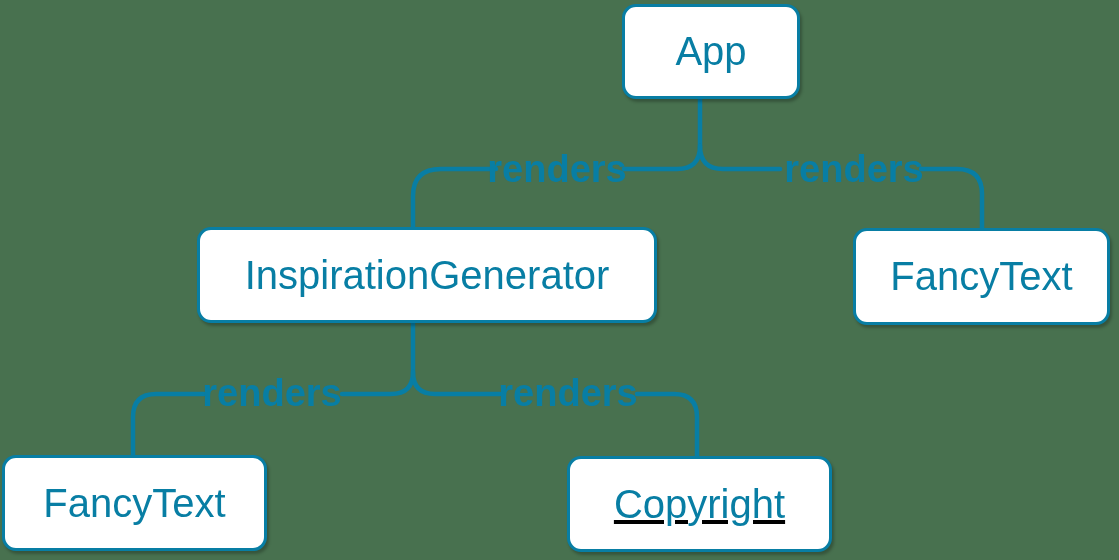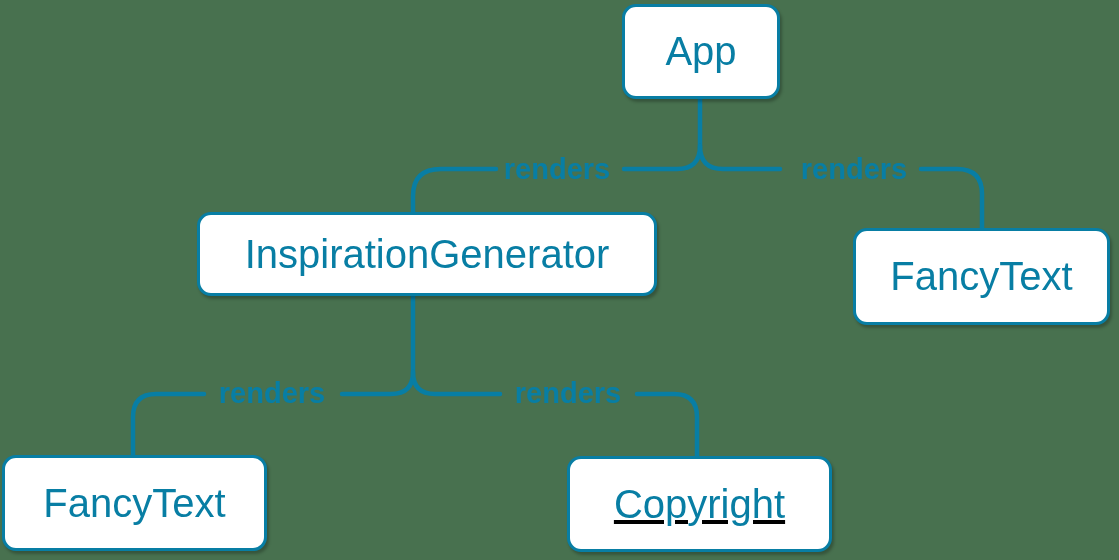--- a/index.html
+++ b/index.html
@@ -36,46 +36,46 @@
   .node span {
     color: #087EA4;
     font-size: 40px;
     font-weight: 500;
     white-space: nowrap;
   }
   .edge-label {
     position: absolute;
     transform: translate(-50%, -50%);
     color: #087EA4;
-    font-size: 29px;
+    font-size: 38px;
     font-weight: 600;
     white-space: nowrap;
   }
 </style>
 </head>
 <body>
 
 <div class="canvas">
 
   <svg class="edges" viewBox="0 0 1119 560">
     <path d="M700,97 L700,146"></path>
     <path d="M700,146 Q700,169 677,169 L624,169"></path>
     <path d="M496,169 L441,169 Q413,169 413,196 L413,372 Q413,394 391,394 L342,394"></path>
     <path d="M204,394 L156,394 Q133,394 133,417 L133,457"></path>
     <path d="M700,146 Q700,169 723,169 L780,169"></path>
     <path d="M921,169 L957,169 Q982,169 982,194 L982,230"></path>
     <path d="M413,372 Q413,394 435,394 L500,394"></path>
     <path d="M637,394 L674,394 Q697,394 697,417 L697,458"></path>
   </svg>
 
-  <div class="node" style="left:622px; top:4px; width:158px; height:95px;">
+  <div class="node" style="left:622px; top:4px; width:178px; height:95px;">
     <span>App</span>
   </div>
 
-  <div class="node" style="left:197px; top:212px; width:460px; height:84px;">
+  <div class="node" style="left:197px; top:227px; width:460px; height:96px;">
     <span>InspirationGenerator</span>
   </div>
 
   <div class="node" style="left:853px; top:228px; width:257px; height:97px;">
     <span>FancyText</span>
   </div>
 
   <div class="node" style="left:2px; top:455px; width:265px; height:96px;">
     <span>FancyText</span>
   </div>

